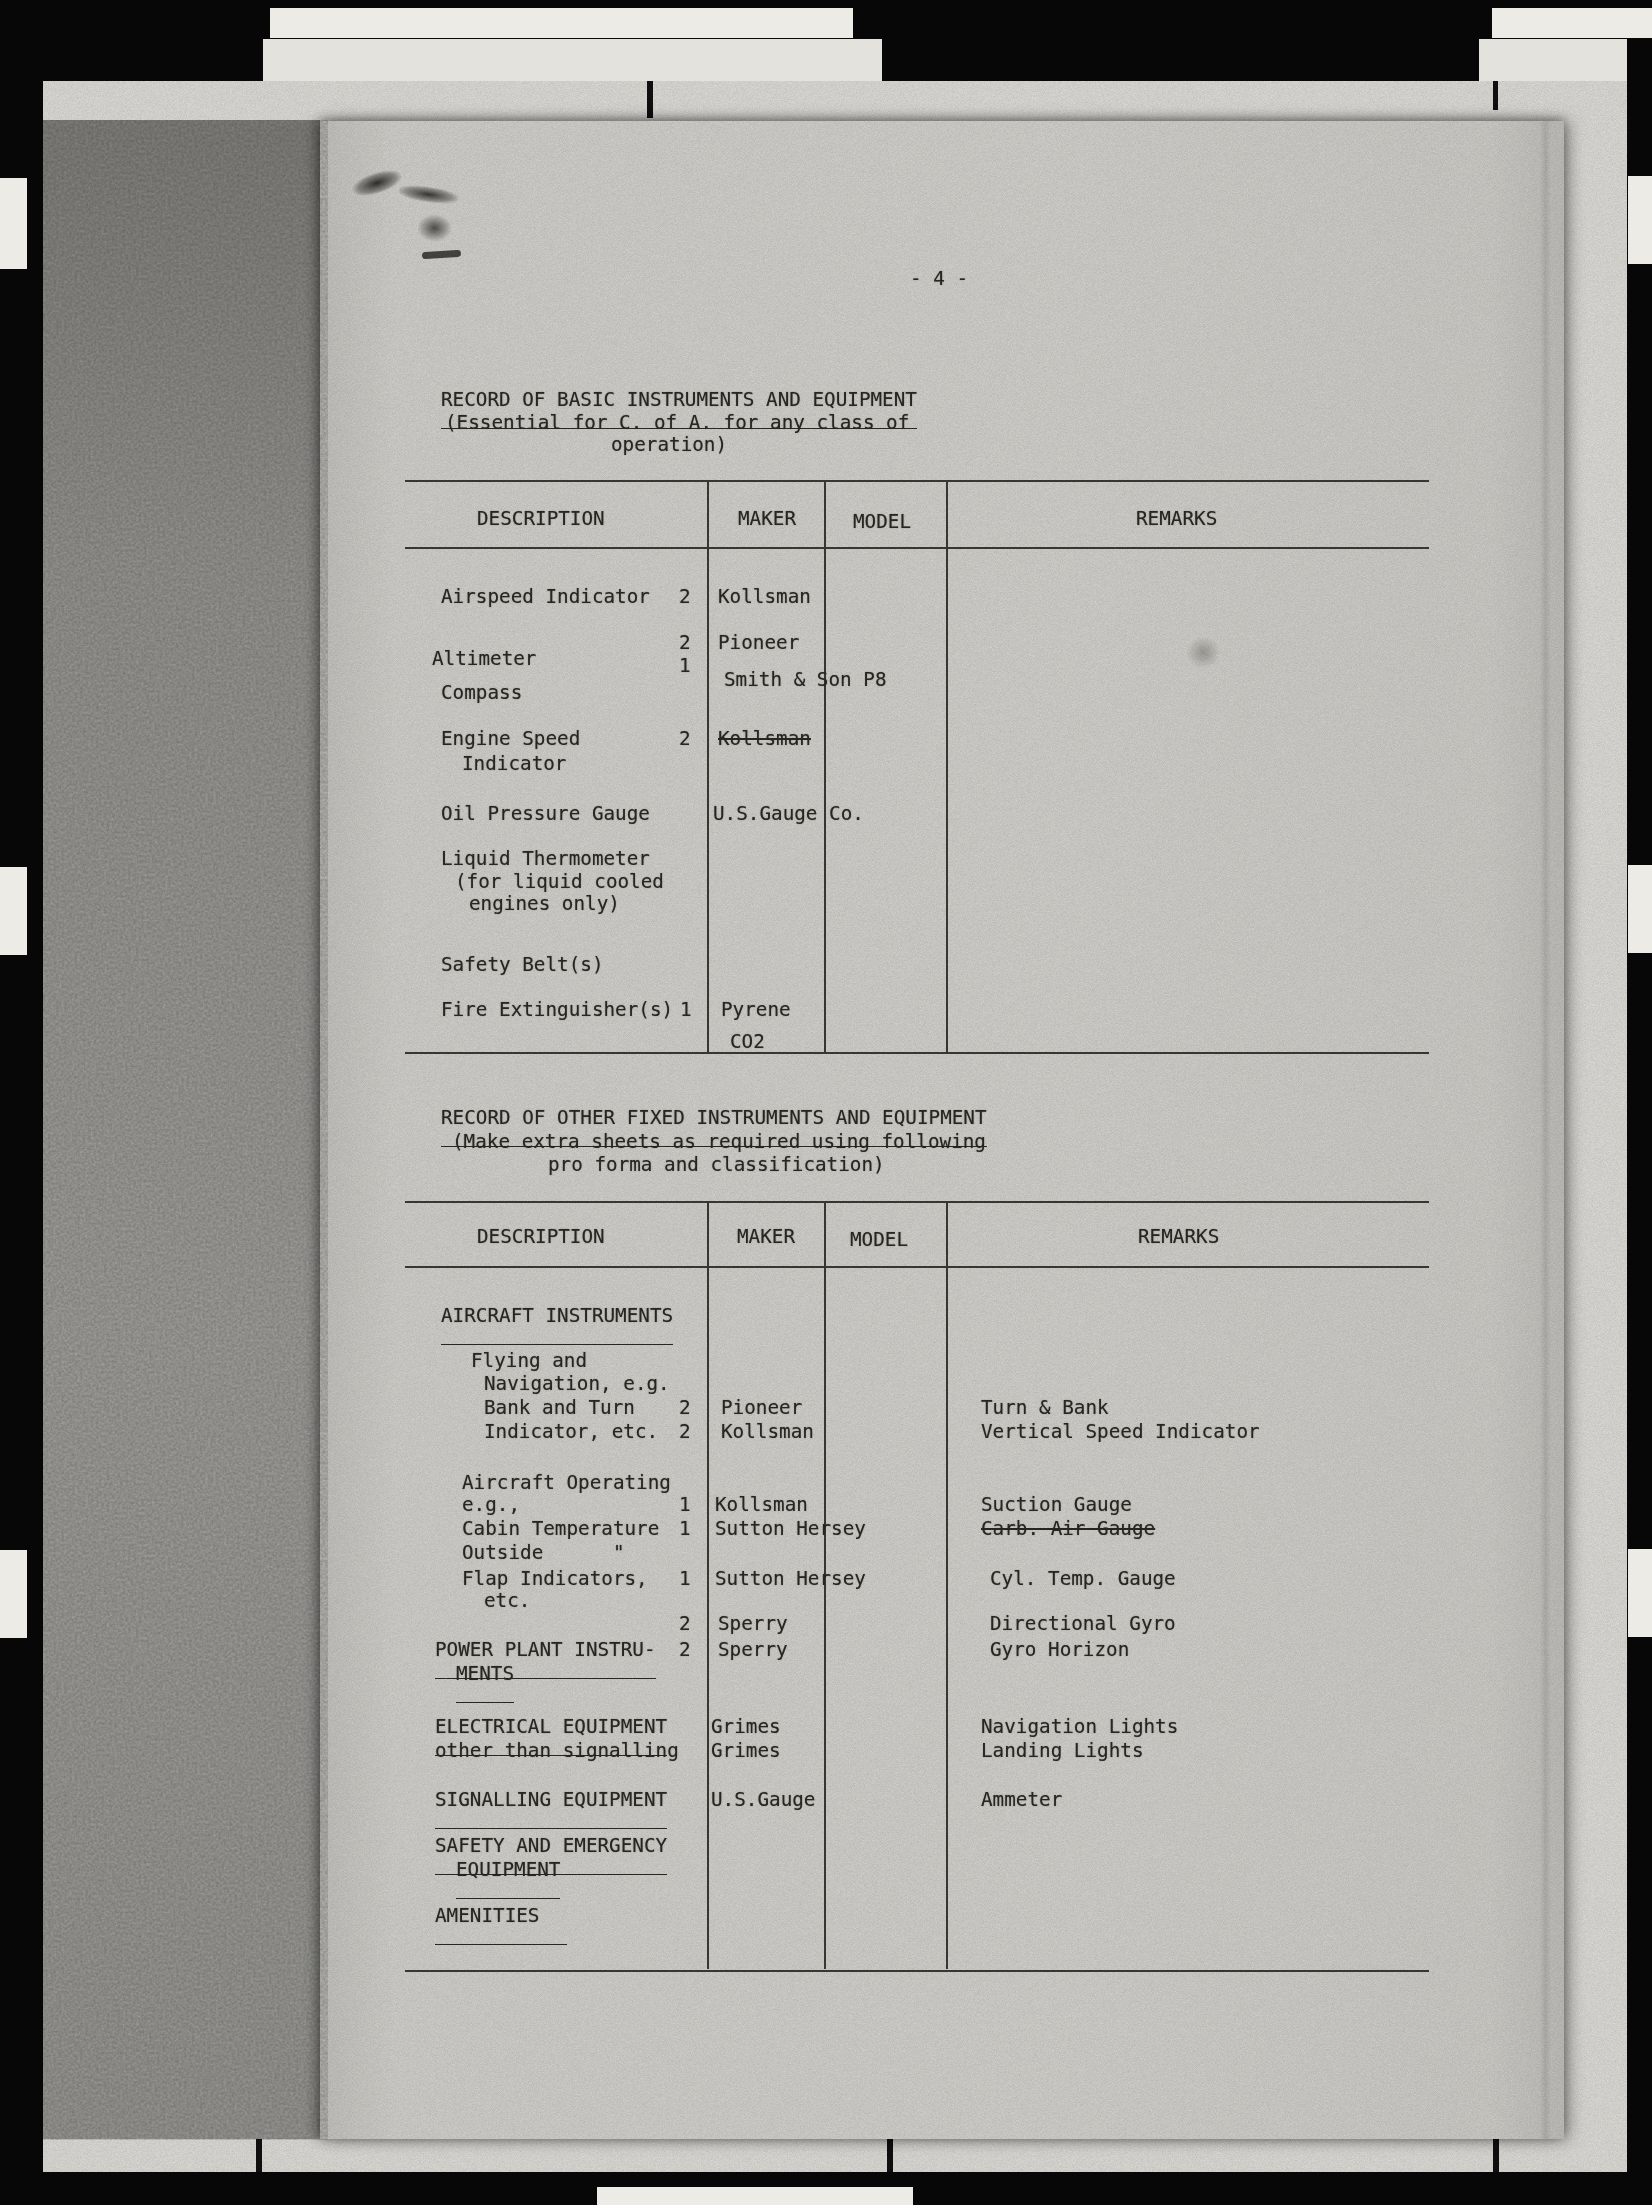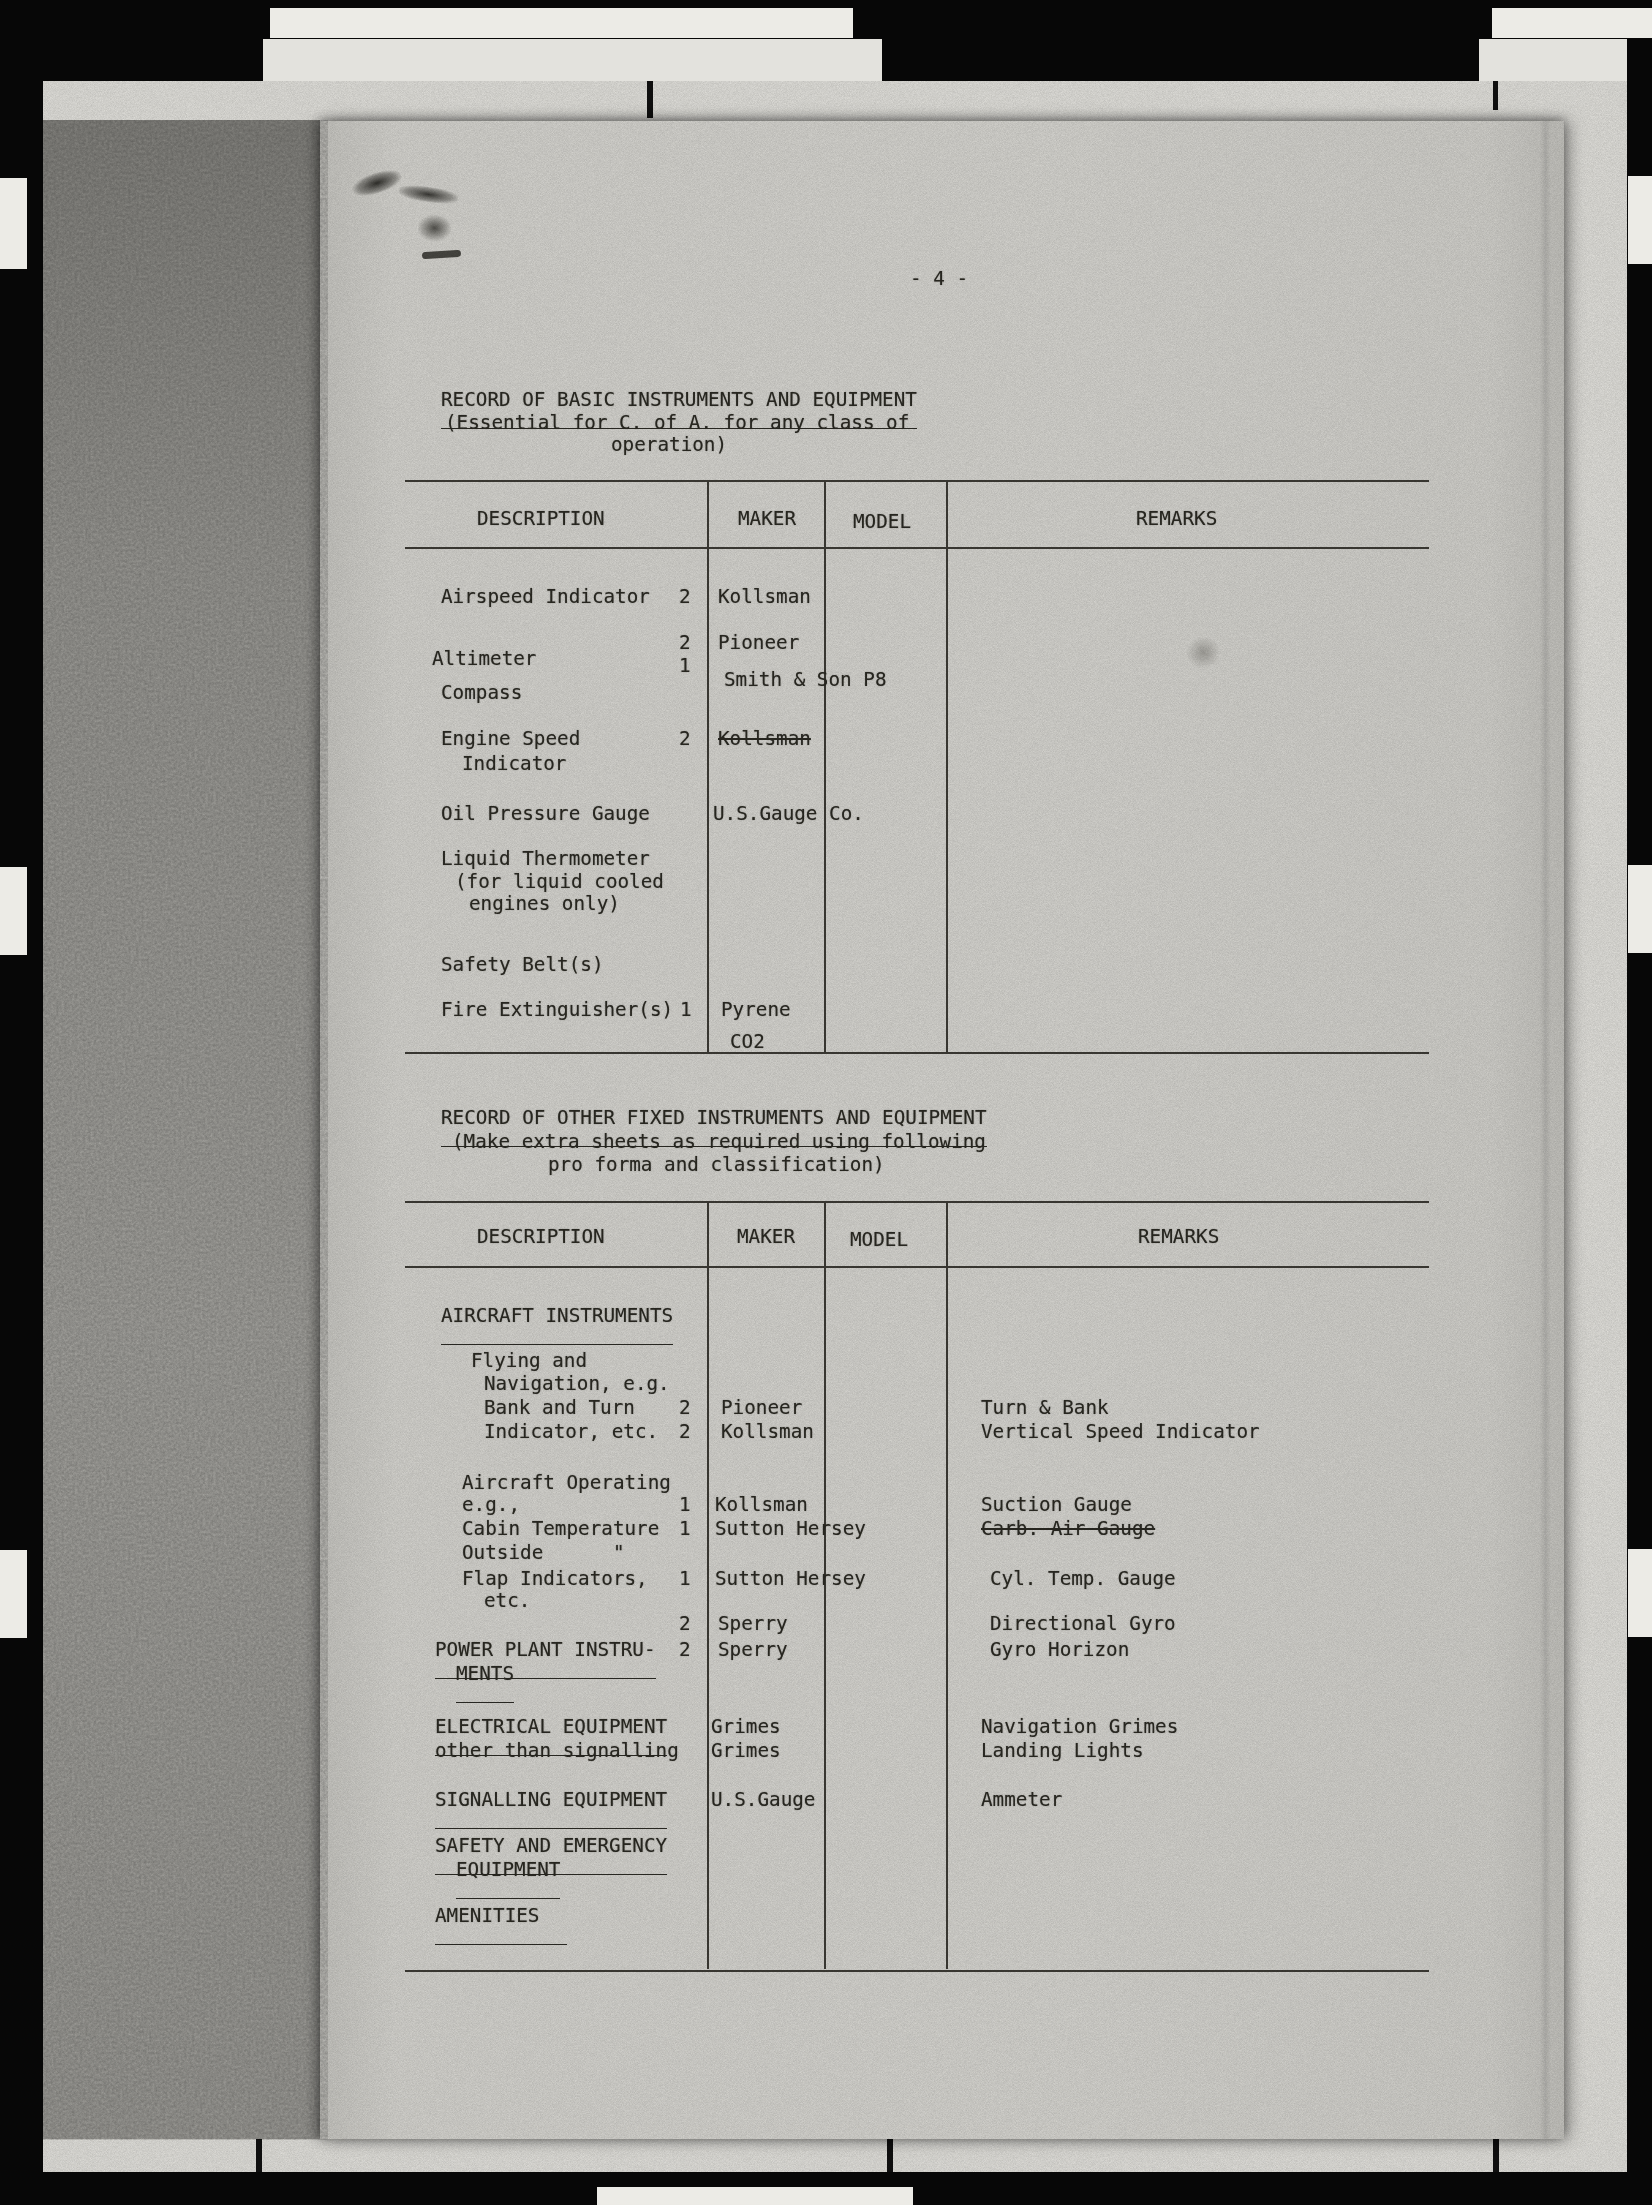--- a/index.html
+++ b/index.html
@@ -204,21 +204,21 @@
         <span class="t" style="left:359px;top:1517px;">2</span>
         <span class="t" style="left:398px;top:1517px;">Sperry</span>
         <span class="t" style="left:670px;top:1517px;">Gyro Horizon</span>
       </div>
       <div>
         <span class="t uline" style="left:136px;top:1541px;">MENTS</span>
       </div>
       <div>
         <span class="t uline" style="left:115px;top:1594px;">ELECTRICAL EQUIPMENT</span>
         <span class="t" style="left:391px;top:1594px;">Grimes</span>
-        <span class="t" style="left:661px;top:1594px;">Navigation Grimes</span>
+        <span class="t" style="left:661px;top:1594px;">Navigation Lights</span>
       </div>
       <div>
         <span class="t" style="left:115px;top:1618px;">other than signalling</span>
         <span class="t" style="left:391px;top:1618px;">Grimes</span>
         <span class="t" style="left:661px;top:1618px;">Landing Lights</span>
       </div>
       <div>
         <span class="t uline" style="left:115px;top:1667px;">SIGNALLING EQUIPMENT</span>
         <span class="t" style="left:391px;top:1667px;">U.S.Gauge</span>
         <span class="t" style="left:661px;top:1667px;">Ammeter</span>

